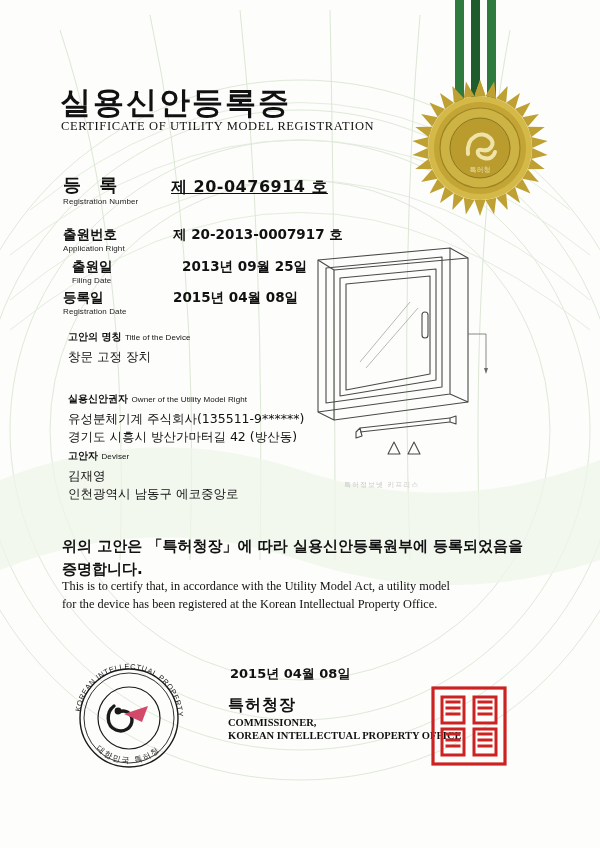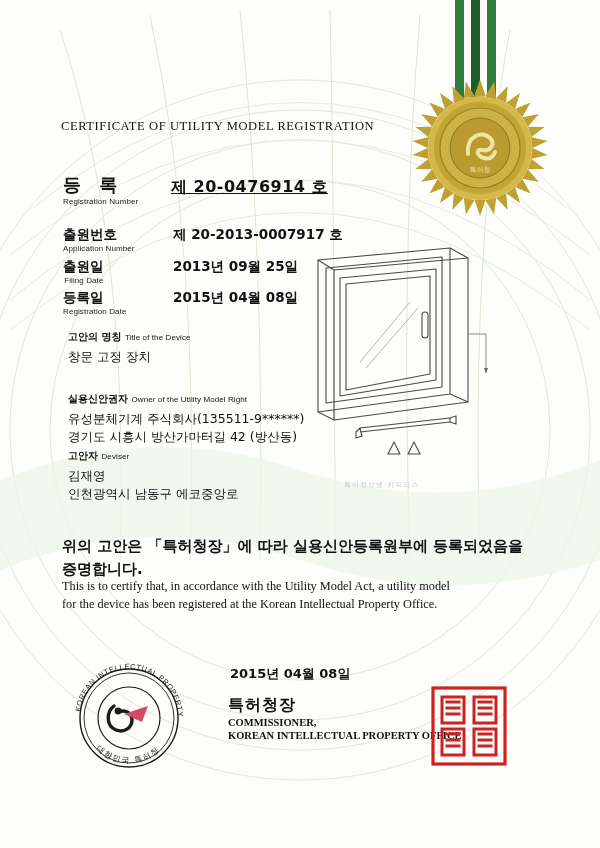--- a/index.html
+++ b/index.html
@@ -105,21 +105,21 @@
     white-space: nowrap;
     color: #111;
   }
 
   
   .reg-row { left: 63px; top: 175px; }
   .reg-row .lab-ko { font-size: 18px; letter-spacing: 6px; }
   .reg-row .val { font-size: 16px; left: 108px; top: 2px; letter-spacing: 0.5px; text-decoration: underline;}
 
   .app-row  { left: 63px; top: 227px; }
-  .file-row { left: 63px; top: 259px; text-align: right; }
+  .file-row { left: 72px; top: 259px; }
   .regd-row { left: 63px; top: 290px; }
 
   .app-row .val, .file-row .val, .regd-row .val { font-size: 13.5px; left: 110px; top: -1px; }
 
   
   .block {
     position: absolute;
     font-family: "DejaVu Sans", sans-serif;
   }
   .block .head {
@@ -311,31 +311,32 @@
       </g>
       <circle r="52" fill="#d4b949"></circle>
       <circle r="46" fill="#c2a535"></circle>
       <circle r="40" fill="#cdb244" stroke="#9d8423" stroke-width="1.2"></circle>
       <circle r="30" fill="#b99b2e" stroke="#8e7620" stroke-width="1"></circle>
       <path d="M-12,6 C-14,-12 2,-18 10,-10 C16,-4 10,4 2,2 C-4,0 -4,8 4,10 C10,12 14,8 15,4" fill="none" stroke="#f0e3a8" stroke-width="4" stroke-linecap="round"></path>
       <text x="0" y="24" font-size="7" fill="#f0e3a8" text-anchor="middle" font-family="DejaVu Sans, sans-serif">특허청</text>
     </g>
   </svg>
 
+  <div class="title-ko">실용신안등록증</div>
   <div class="title-en">CERTIFICATE OF UTILITY MODEL REGISTRATION</div>
 
   <div class="field reg-row">
     <div class="lab-ko">등 록</div>
     <div class="lab-en">Registration Number</div>
     <div class="val">제 20-0476914 호</div>
   </div>
 
   <div class="field app-row">
     <div class="lab-ko">출원번호</div>
-    <div class="lab-en">Application Number</div>
+    <div class="lab-en">Application Right</div>
     <div class="val">제 20-2013-0007917 호</div>
   </div>
 
   <div class="field file-row">
     <div class="lab-ko">출원일</div>
     <div class="lab-en">Filing Date</div>
     <div class="val">2013년  09월  25일</div>
   </div>
 
   <div class="field regd-row">

